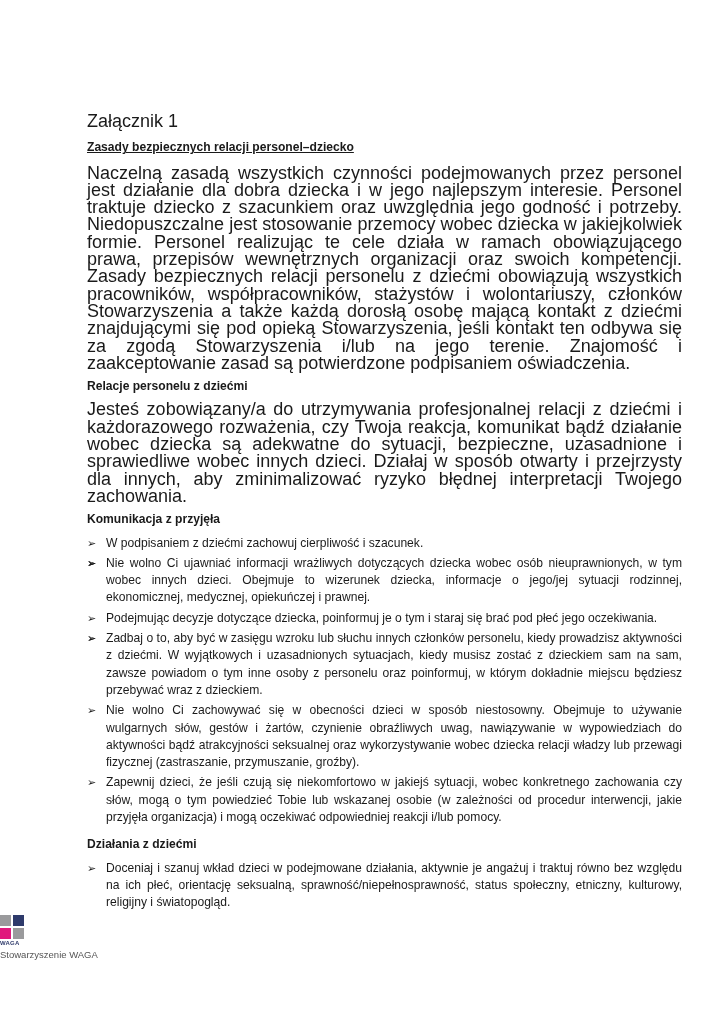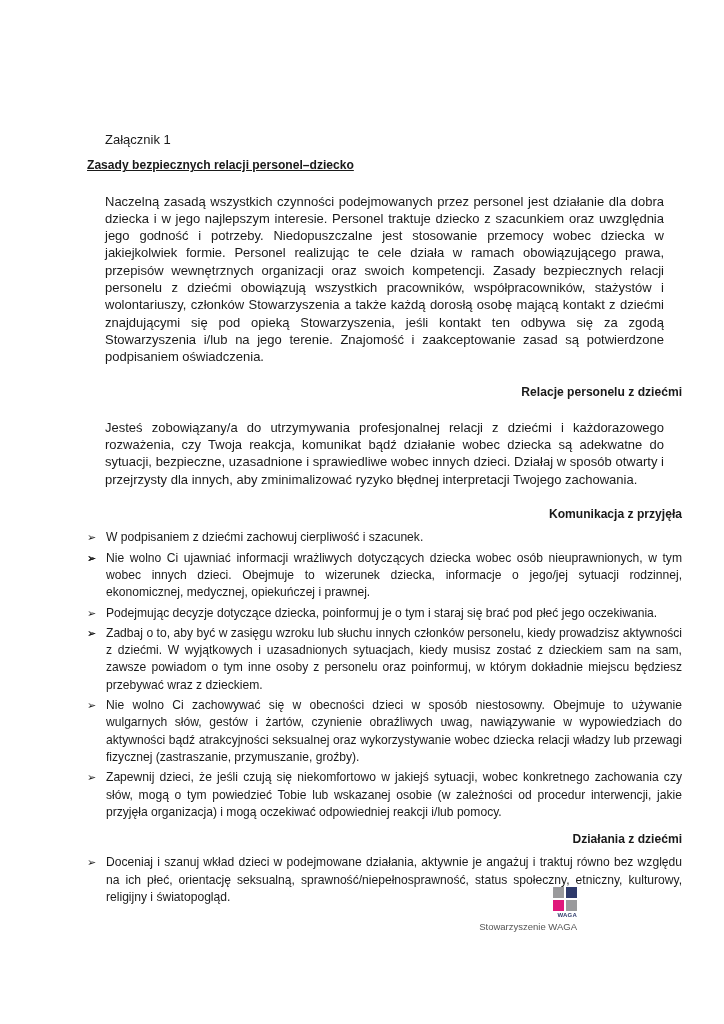--- a/index.html
+++ b/index.html
@@ -1,28 +1,28 @@
 <!DOCTYPE html>
 <html><head>
 <meta charset="utf-8">
 <style>
   html, body { margin: 0; padding: 0; background: #ffffff; }
   body { width: 724px; height: 1024px; position: relative; overflow: hidden;
          font-family: "Liberation Sans", sans-serif; color: #1a1a1a; }
   .page { position: absolute; left: 87px; top: 113px; width: 595px; }
-  .t { font-size: 13px; line-height: 17.3px; margin: 18px; }
+  .t { font-size: 18px; line-height: 17.3px; margin: 0; }
   .just { text-align: justify; }
   h1, h2 { font-size: 12.1px; line-height: 17.3px; margin: 0; font-weight: bold; }
   .annex { margin-bottom: 9px; font-weight: normal; }
-  .sec { margin-top: 6px; margin-bottom: 6px; text-align: right; }
+  .sec { margin-top: 6px; margin-bottom: 6px; }
   .title { margin-bottom: 8px; text-decoration: underline; }
   ul { list-style: none; margin: 0; padding: 0; }
   li { position: relative; padding-left: 19px; font-size: 12.1px; line-height: 17.3px; text-align: justify; margin-bottom: 3px; }
   li .bullet { position: absolute; left: 0; top: 0; font-size: 11px; }
-  .footer { position: absolute; left: 0; width: 577px; top: 884px; text-align: right; }
+  .footer { position: absolute; left: 0; width: 577px; top: 912px; text-align: left; }
   .logo { display: inline-grid; grid-template-columns: 11px 11px; grid-gap: 2px; }
   .logo span { width: 11px; height: 11px; display: block; }
   .sq-grey { background: #9a9a9c; }
   .sq-navy { background: #2e3a6b; }
   .sq-pink { background: #e0187c; }
   .logo-text { font-size: 6px; font-weight: bold; color: #2e3a6b; letter-spacing: 0.2px; margin-top: 1px; }
   .org { font-size: 9.5px; color: #555; margin-top: 3px; }
 </style>
 </head>
 <body>

